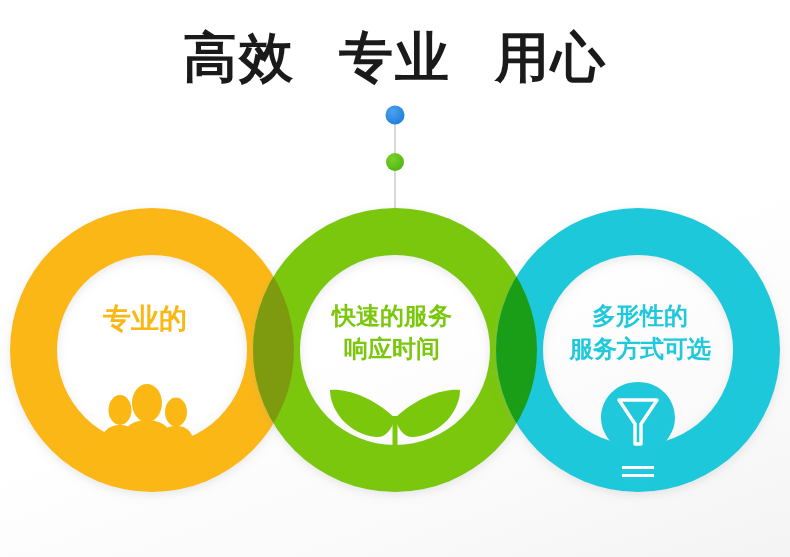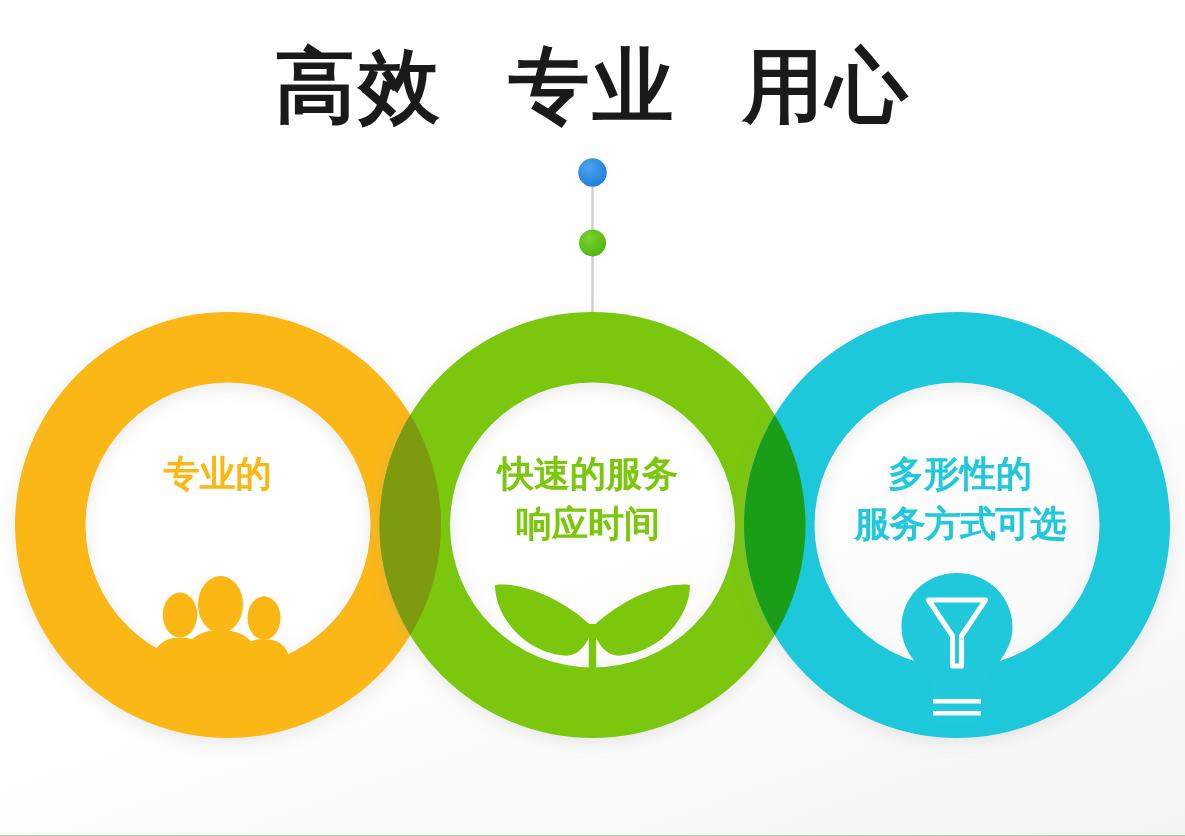--- a/index.html
+++ b/index.html
@@ -66,21 +66,21 @@
     font-family: "DejaVu Sans", "Liberation Sans", sans-serif;
     font-weight: bold;
     line-height: 1.38;
     white-space: nowrap;
     pointer-events: none;
   }
   .ring-label .l1, .ring-label .l2 { display: block; }
 
   #label-orange {
     left: 45px; top: 300px; width: 200px;
-    font-size: 24px;
+    font-size: 28px;
     color: #FBB714;
   }
   #label-green {
     left: 292px; top: 300px; width: 200px;
     font-size: 24px;
     color: #7AC70C;
   }
   #label-cyan {
     left: 530px; top: 300px; width: 220px;
     font-size: 24px;

